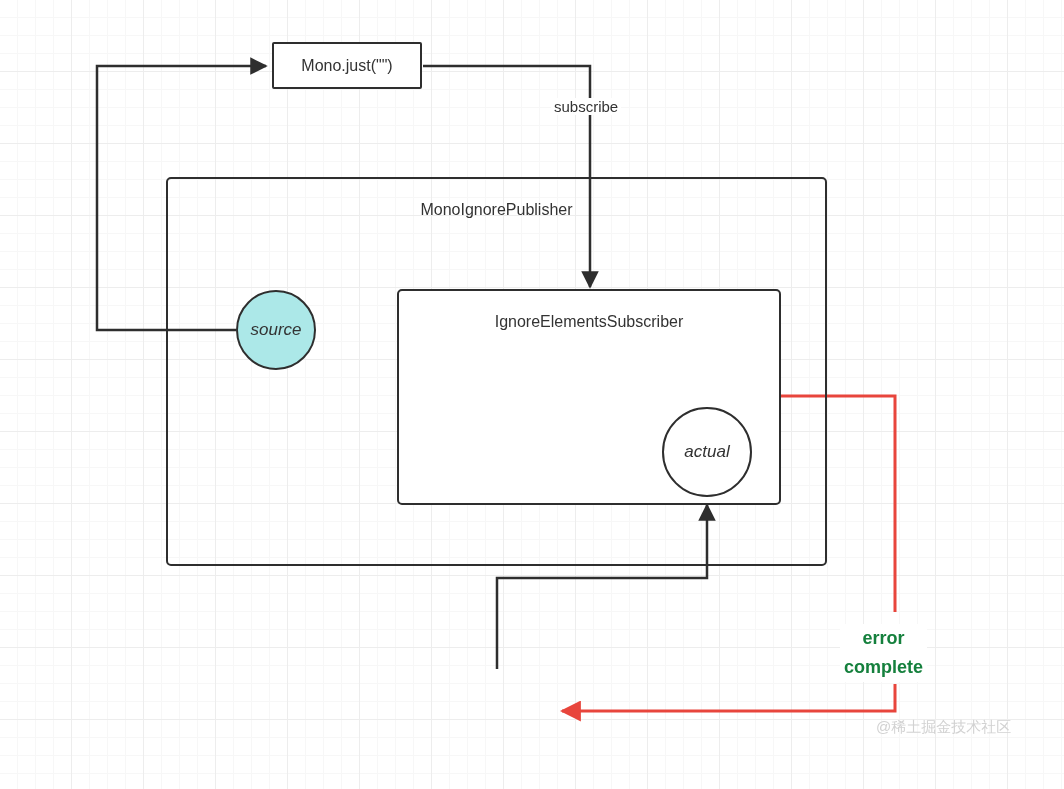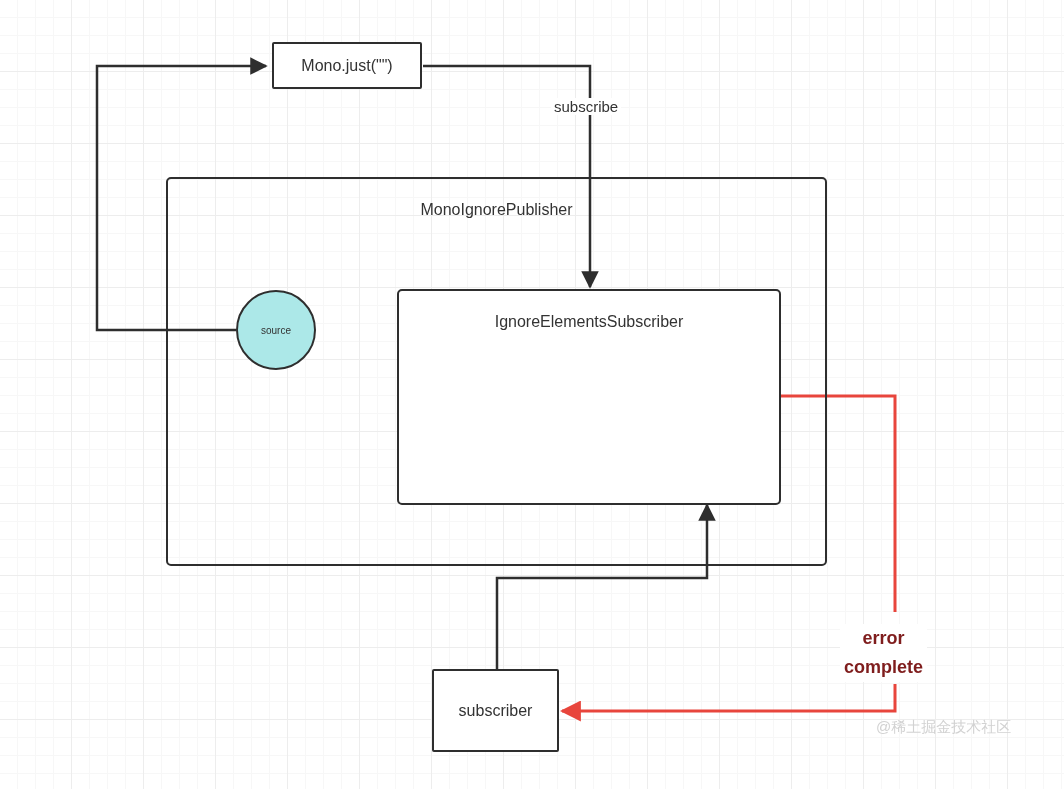--- a/index.html
+++ b/index.html
@@ -53,36 +53,37 @@
     border-radius: 5px;
     background: transparent;
     align-items: flex-start;
     justify-content: center;
     font-size: 16px;
     padding-top: 22px;
   }
   .circle-node {
     border: 2px solid #2e2e2e;
     border-radius: 50%;
-    font-size: 10px;
+    font-size: 17px;
+    font-style: italic;
   }
   .edge-label {
     position: absolute;
     font-size: 15px;
     color: #333333;
     background: #ffffff;
     padding: 0 3px;
     white-space: nowrap;
     margin-top: 12px;
   }
   .annot-red {
     position: absolute;
     font-size: 18px;
     font-weight: bold;
-    color: #7f1d1d;
+    color: #15803d;
     text-align: center;
     line-height: 1.62;
     white-space: nowrap;
     background: #ffffff;
     padding: 0 4px;
   }
   .watermark {
     position: absolute;
     font-size: 15px;
     color: #d2d2d2;
@@ -123,24 +124,24 @@
   </div>
 
   <div class="node container-node" style="left:397px; top:289px; width:384px; height:216px; background:#ffffff;">
     <span>IgnoreElementsSubscriber</span>
   </div>
 
   <div class="node circle-node" style="left:236px; top:290px; width:80px; height:80px; background:#ace8e8;">
     <span>source</span>
   </div>
 
+  <div class="node circle-node" style="left:662px; top:407px; width:90px; height:90px; background:#ffffff;">
+    <span>actual</span>
+  </div>
 
-  <div class="node rect-node" style="left:432px; top:669px; width:127px; height:83px;">
-    <span>subscriber</span>
-  </div>
 
   <div class="edge-label" style="left:551px; top:86px;">
     <span>subscribe</span>
   </div>
 
   <div class="annot-red" style="left:840px; top:624px;">
     <div>error</div>
     <div>complete</div>
   </div>
 

